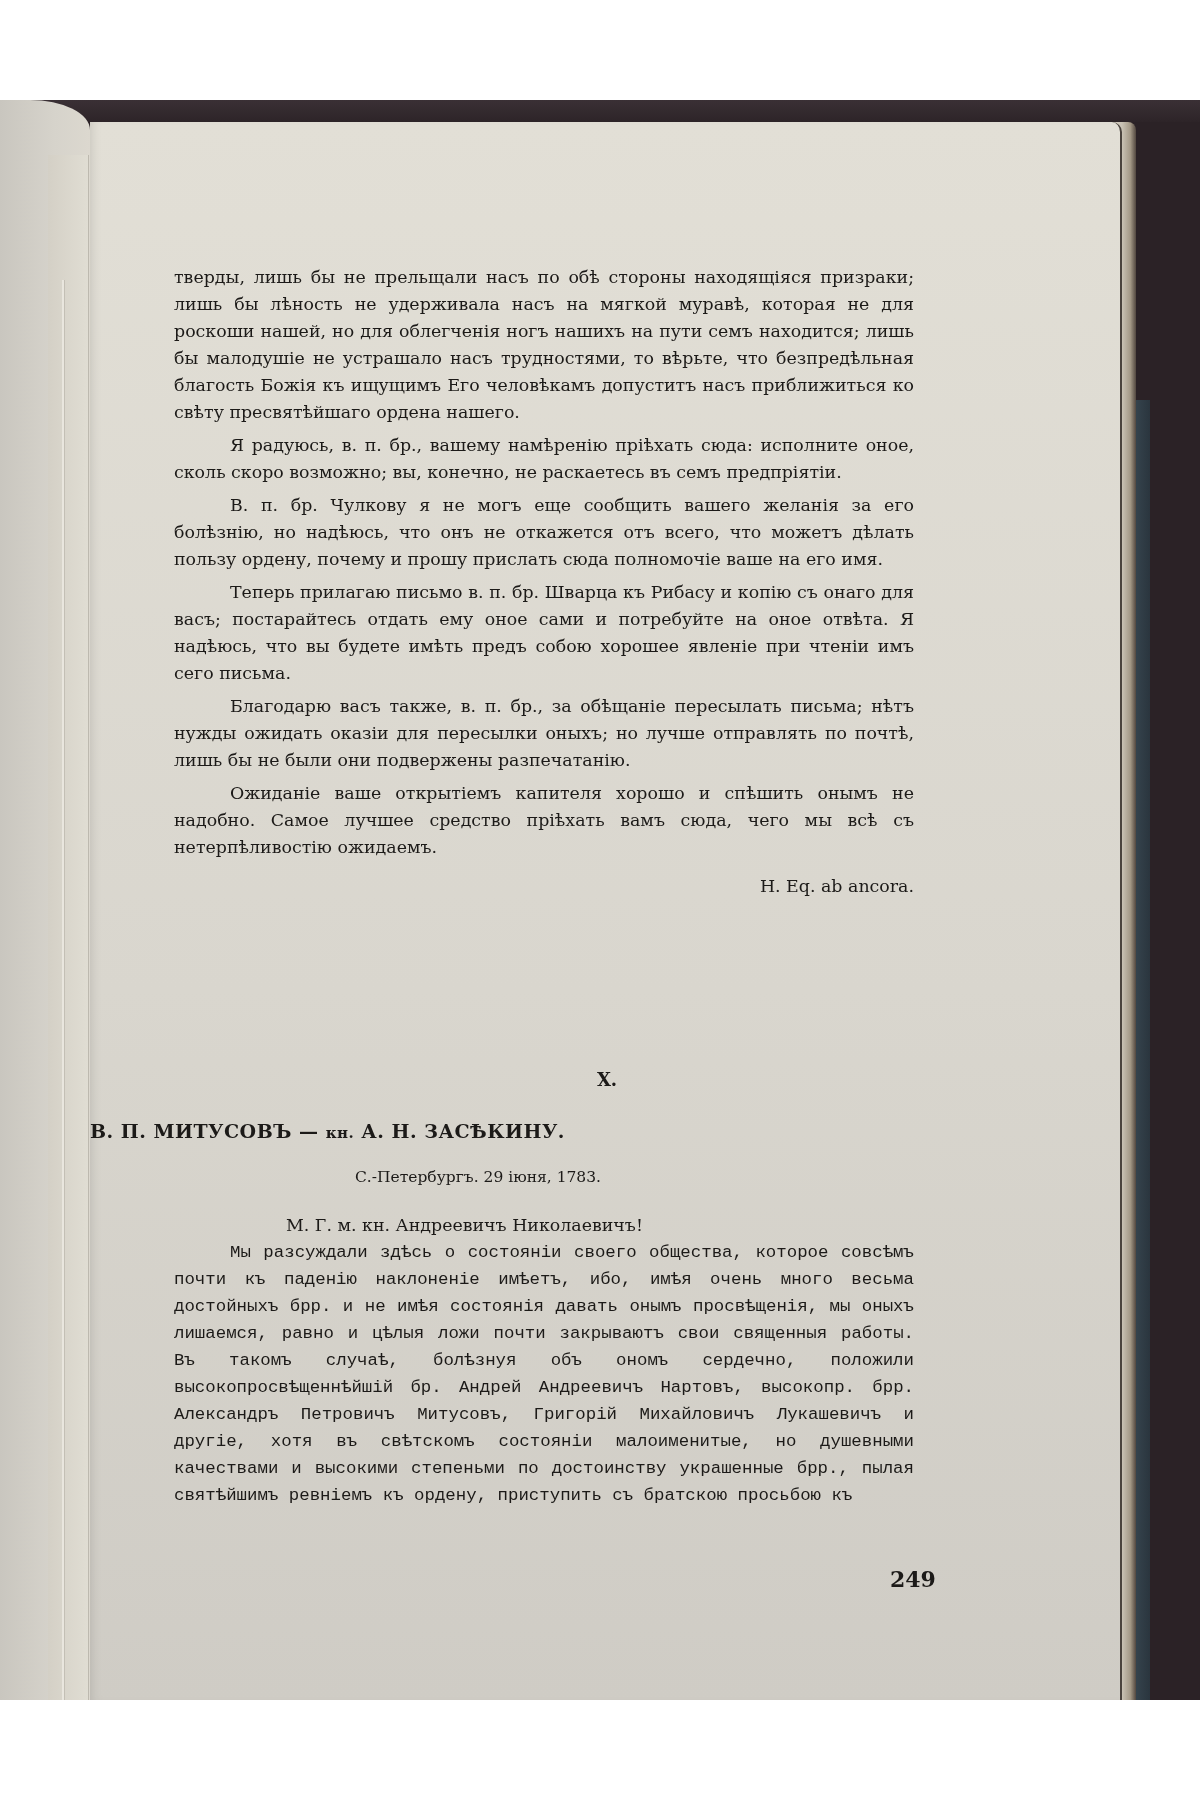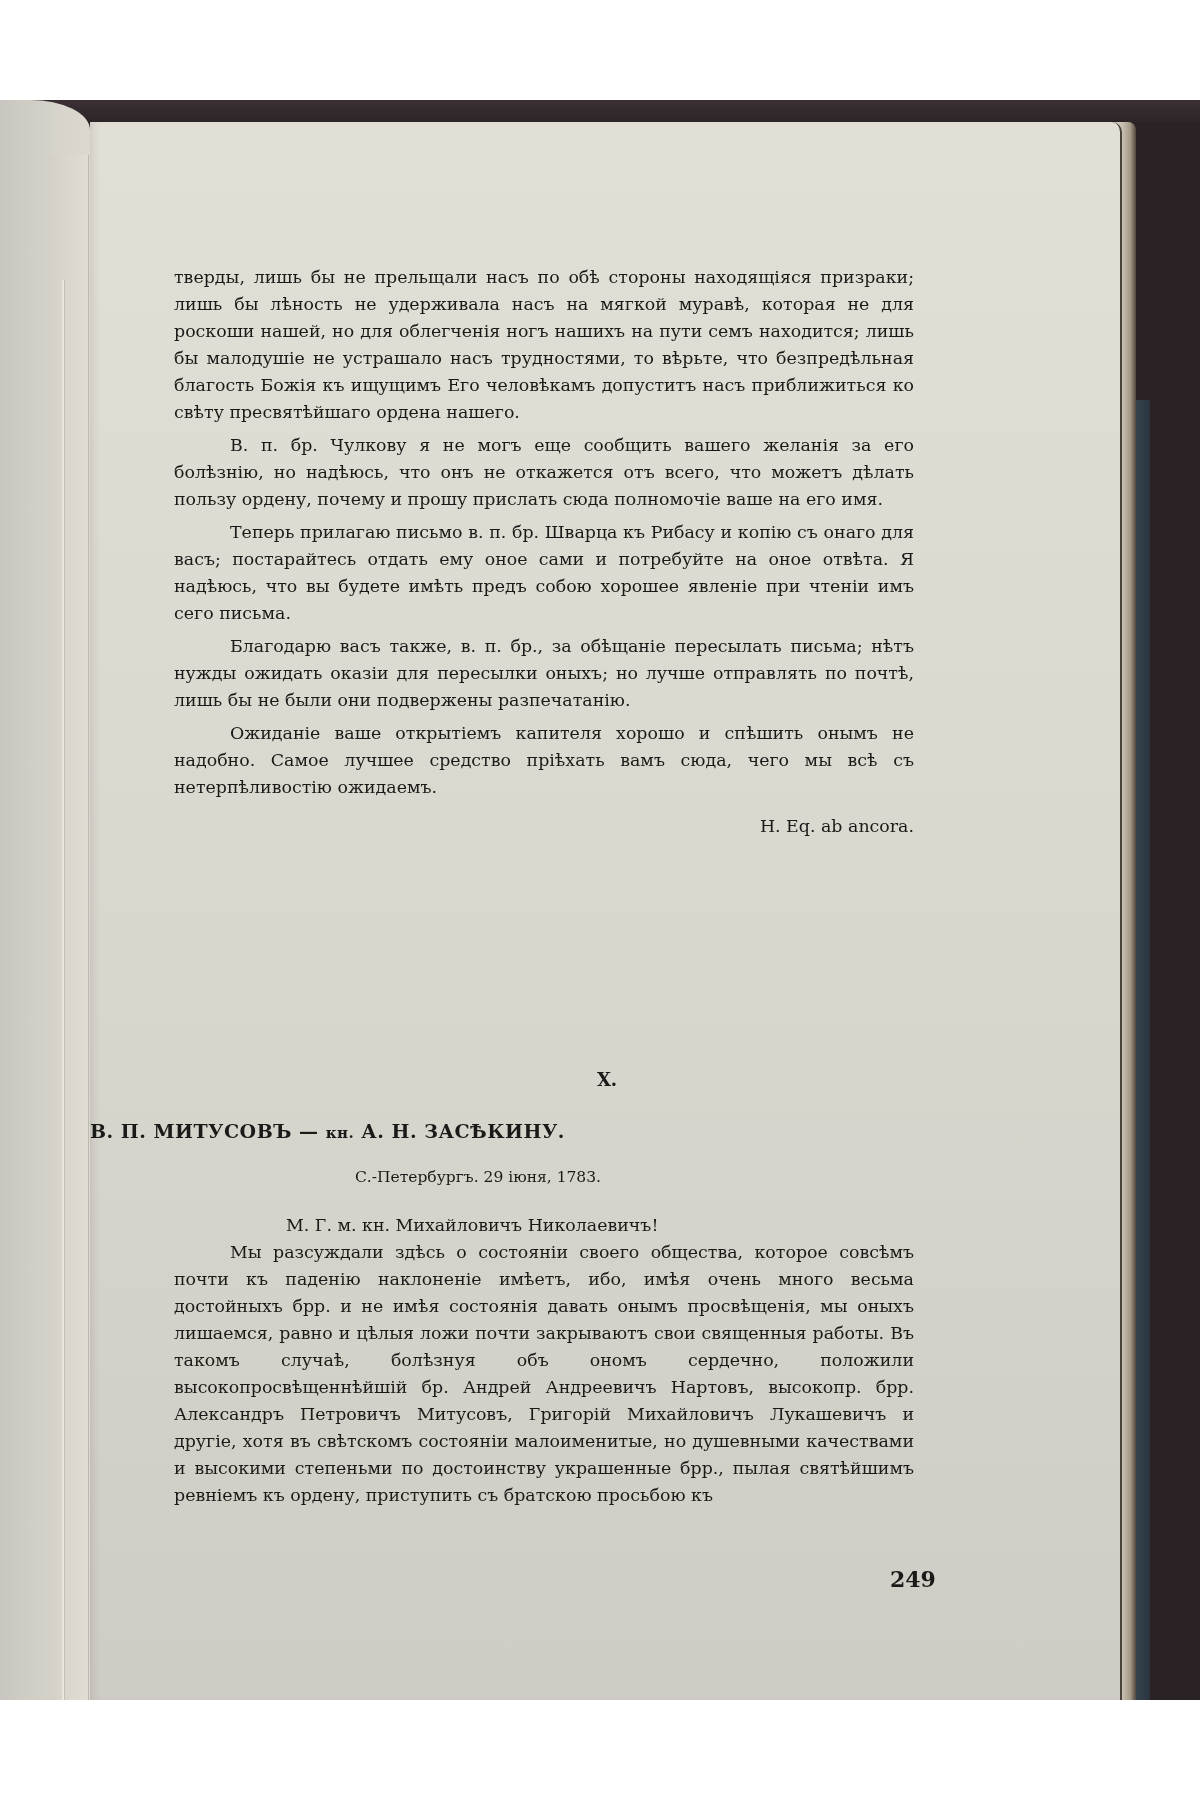--- a/index.html
+++ b/index.html
@@ -73,55 +73,56 @@
       position: absolute; left: 0; top: 1046px; width: 776px; text-align: center;
       font-size: 15.5px; color: #1c1a18;
     }
     .letter-block {
       position: absolute; left: 84px; top: 1090px; width: 740px;
       color: #1c1a18; font-size: 17.4px; line-height: 27px;
       text-align: justify;
     }
     .letter-block p { margin: 0; }
     .salutation { padding-left: 112px; }
-    .letter-block p.indent { text-indent: 56px; }
+    .letter-block p.indent { text-indent: 56px; font-family: Liberation Mono, monospace; }
     .page-number {
       position: absolute; left: 800px; top: 1444px;
       font-weight: bold; font-size: 22px; color: #1c1a18;
     }
   </style>
 </head>
 <body>
 
 <div class="photo">
   <div class="table-edge"></div>
   <div class="left-page"></div>
   <div class="left-leaf"></div>
   <div class="gutter-line"></div>
   <div class="right-stack-shadow"></div>
   <div class="right-stack"></div>
 
   <div class="page">
     <div class="text-block">
       <p class="first">тверды, лишь бы не прельщали насъ по обѣ стороны находящіяся призраки; лишь бы лѣность не удерживала насъ на мягкой муравѣ, которая не для роскоши нашей, но для облегченія ногъ нашихъ на пути семъ находится; лишь бы малодушіе не устрашало насъ трудностями, то вѣрьте, что безпредѣльная благость Божія къ ищущимъ Его человѣкамъ допуститъ насъ приближиться ко свѣту пресвятѣйшаго ордена нашего.</p>
+      <p class="indent">Я радуюсь, в. п. бр., вашему намѣренію пріѣхать сюда: исполните оное, сколь скоро возможно; вы, конечно, не раскаетесь въ семъ предпріятіи.</p>
       <p class="indent">В. п. бр. Чулкову я не могъ еще сообщить вашего желанія за его болѣзнію, но надѣюсь, что онъ не откажется отъ всего, что можетъ дѣлать пользу ордену, почему и прошу прислать сюда полномочіе ваше на его имя.</p>
       <p class="indent">Теперь прилагаю письмо в. п. бр. Шварца къ Рибасу и копію съ онаго для васъ; постарайтесь отдать ему оное сами и потребуйте на оное отвѣта. Я надѣюсь, что вы будете имѣть предъ собою хорошее явленіе при чтеніи имъ сего письма.</p>
       <p class="indent">Благодарю васъ также, в. п. бр., за обѣщаніе пересылать письма; нѣтъ нужды ожидать оказіи для пересылки оныхъ; но лучше отправлять по почтѣ, лишь бы не были они подвержены разпечатанію.</p>
       <p class="indent">Ожиданіе ваше открытіемъ капителя хорошо и спѣшить онымъ не надобно. Самое лучшее средство пріѣхать вамъ сюда, чего мы всѣ съ нетерпѣливостію ожидаемъ.</p>
       <p class="signature">H. Eq. ab ancora.</p>
     </div>
 
     <div class="section-num">X.</div>
 
     <div class="heading">
       <span>В. П. МИТУСОВЪ</span><span> — </span><span class="small">кн.</span><span> А. Н. ЗАСѢКИНУ.</span>
     </div>
 
     <div class="dateline">С.-Петербургъ. 29 іюня, 1783.</div>
 
     <div class="letter-block">
-      <p class="salutation">М. Г. м. кн. Михайловичъ Николаевичъ!</p>
+      <p class="salutation">М. Г. м. кн. Андреевичъ Николаевичъ!</p>
       <p class="indent">Мы разсуждали здѣсь о состояніи своего общества, которое совсѣмъ почти къ паденію наклоненіе имѣетъ, ибо, имѣя очень много весьма достойныхъ брр. и не имѣя состоянія давать онымъ просвѣщенія, мы оныхъ лишаемся, равно и цѣлыя ложи почти закрываютъ свои священныя работы. Въ такомъ случаѣ, болѣзнуя объ ономъ сердечно, положили высокопросвѣщеннѣйшій бр. Андрей Андреевичъ Нартовъ, высокопр. брр. Александръ Петровичъ Митусовъ, Григорій Михайловичъ Лукашевичъ и другіе, хотя въ свѣтскомъ состояніи малоименитые, но душевными качествами и высокими степеньми по достоинству украшенные брр., пылая святѣйшимъ ревніемъ къ ордену, приступить съ братскою просьбою къ</p>
     </div>
 
     <div class="page-number">249</div>
   </div>
 </div>
 
 </body></html>

